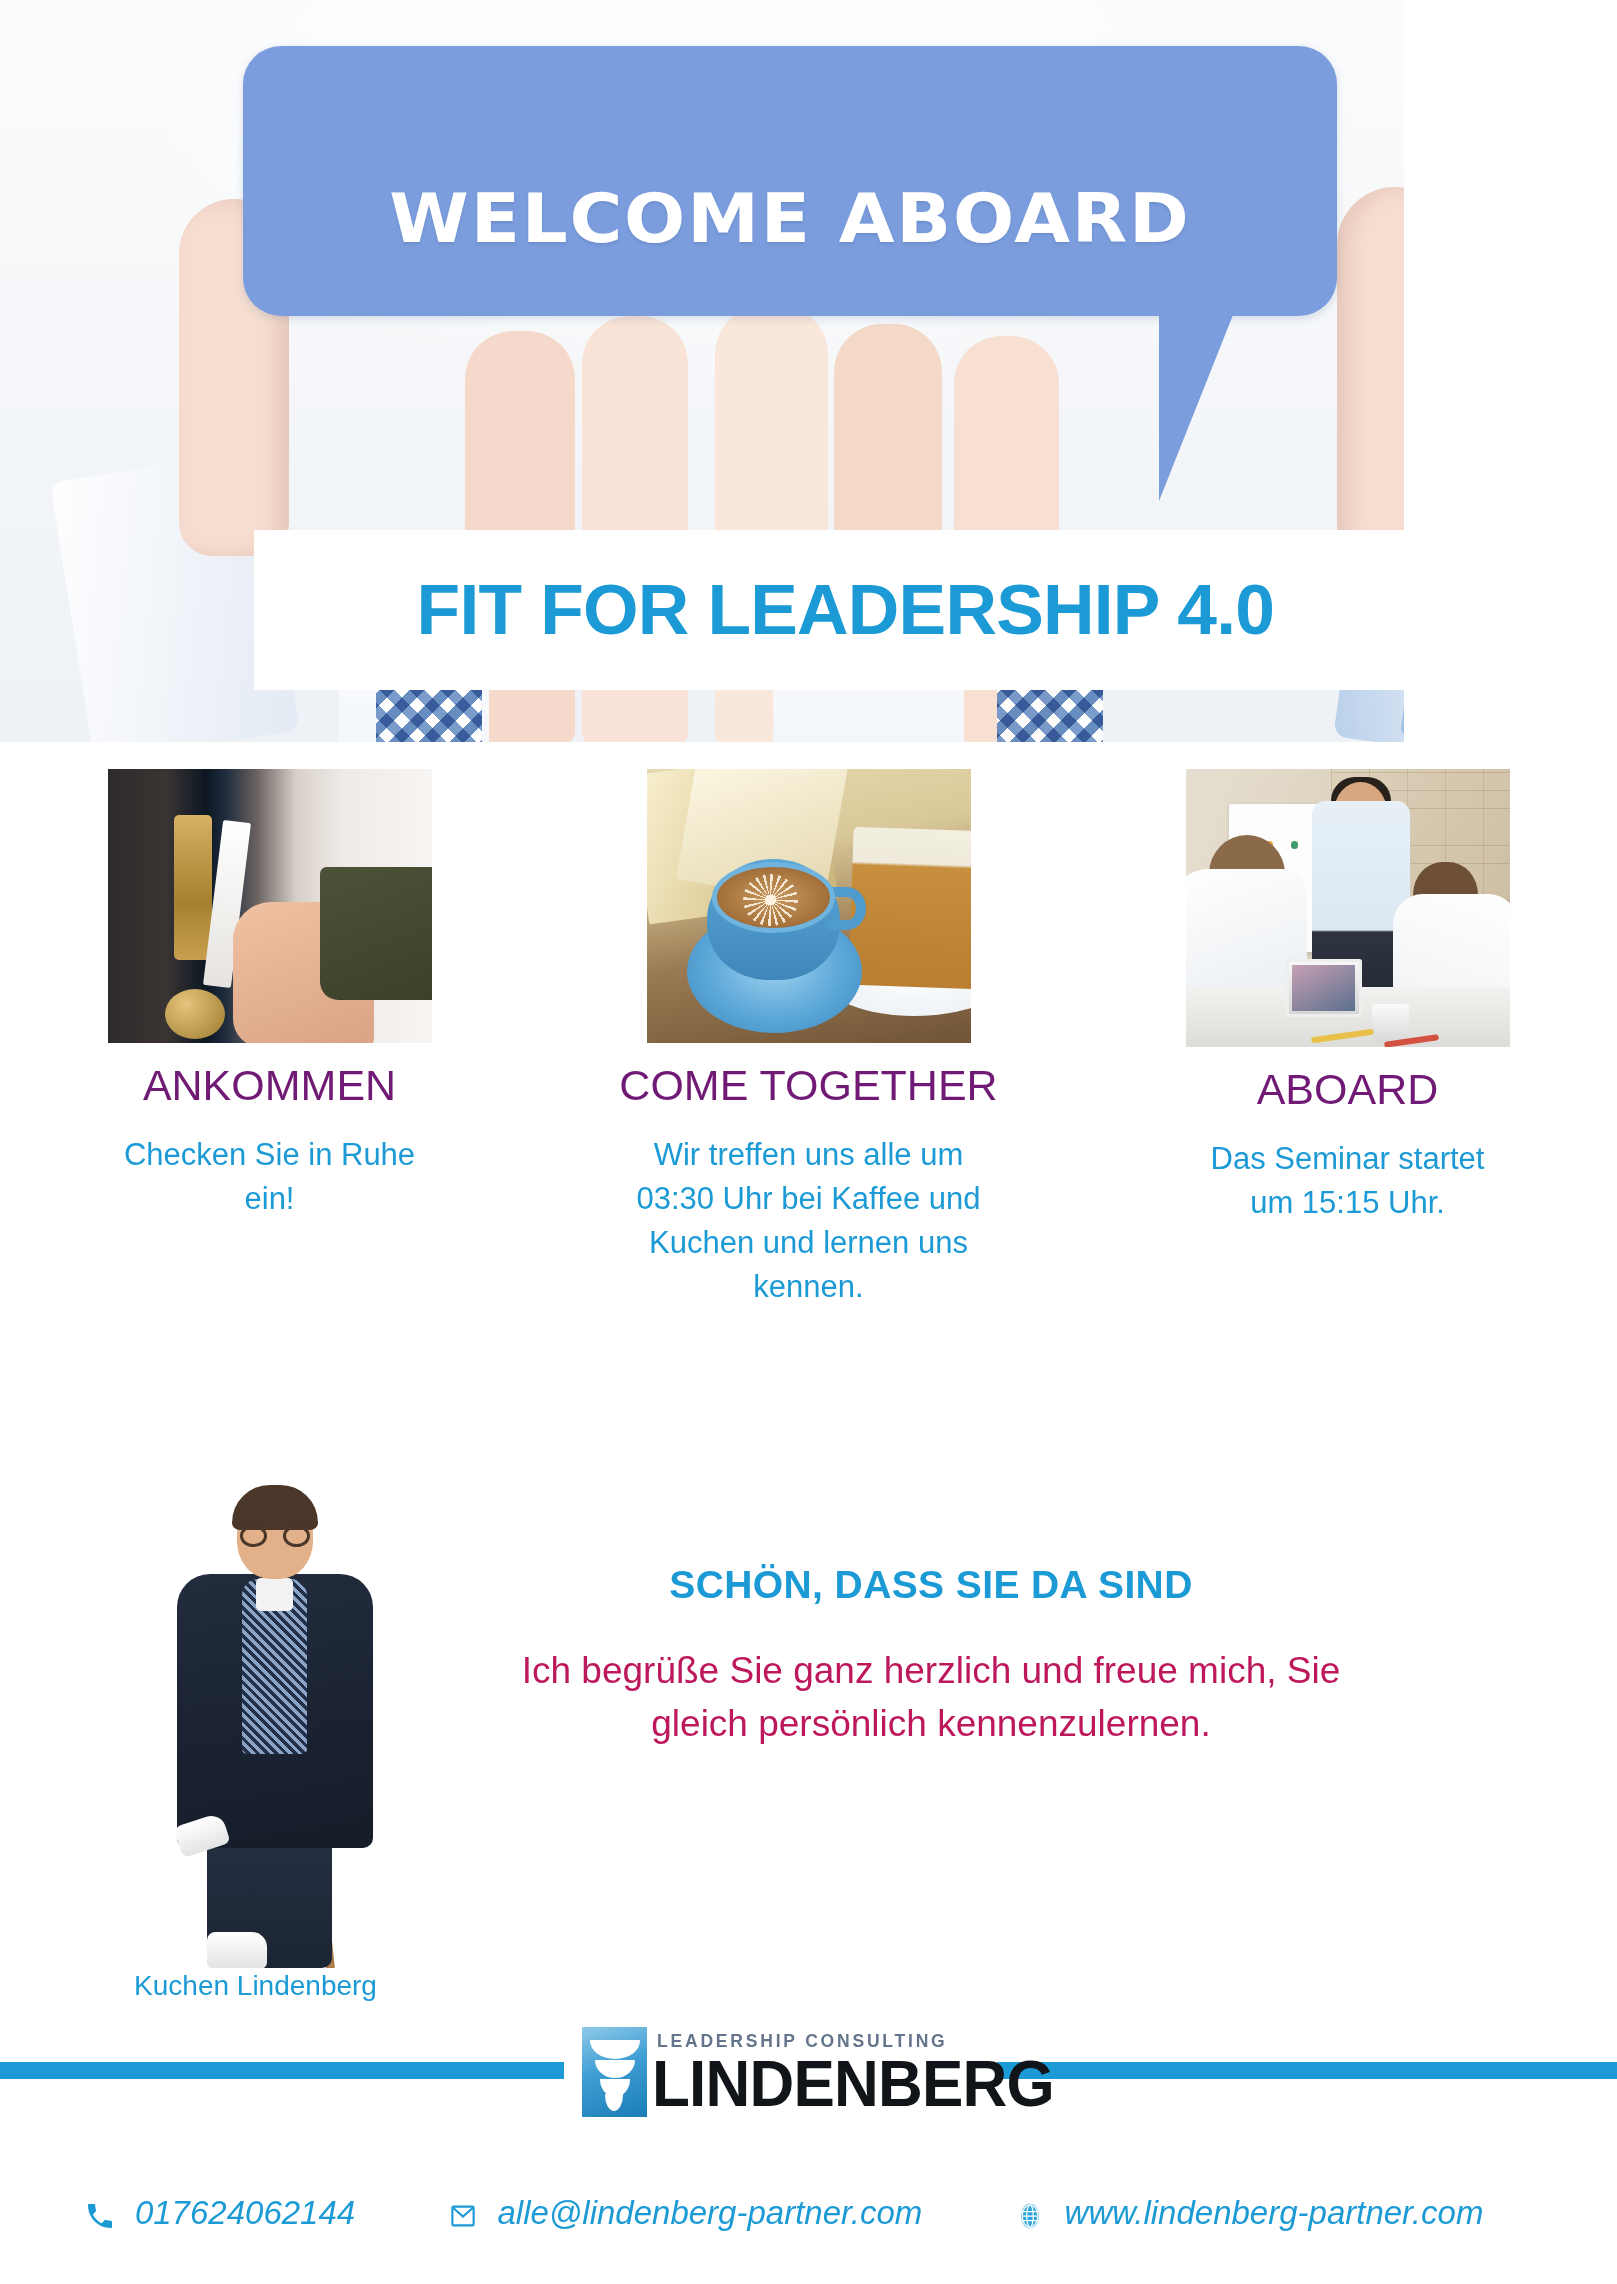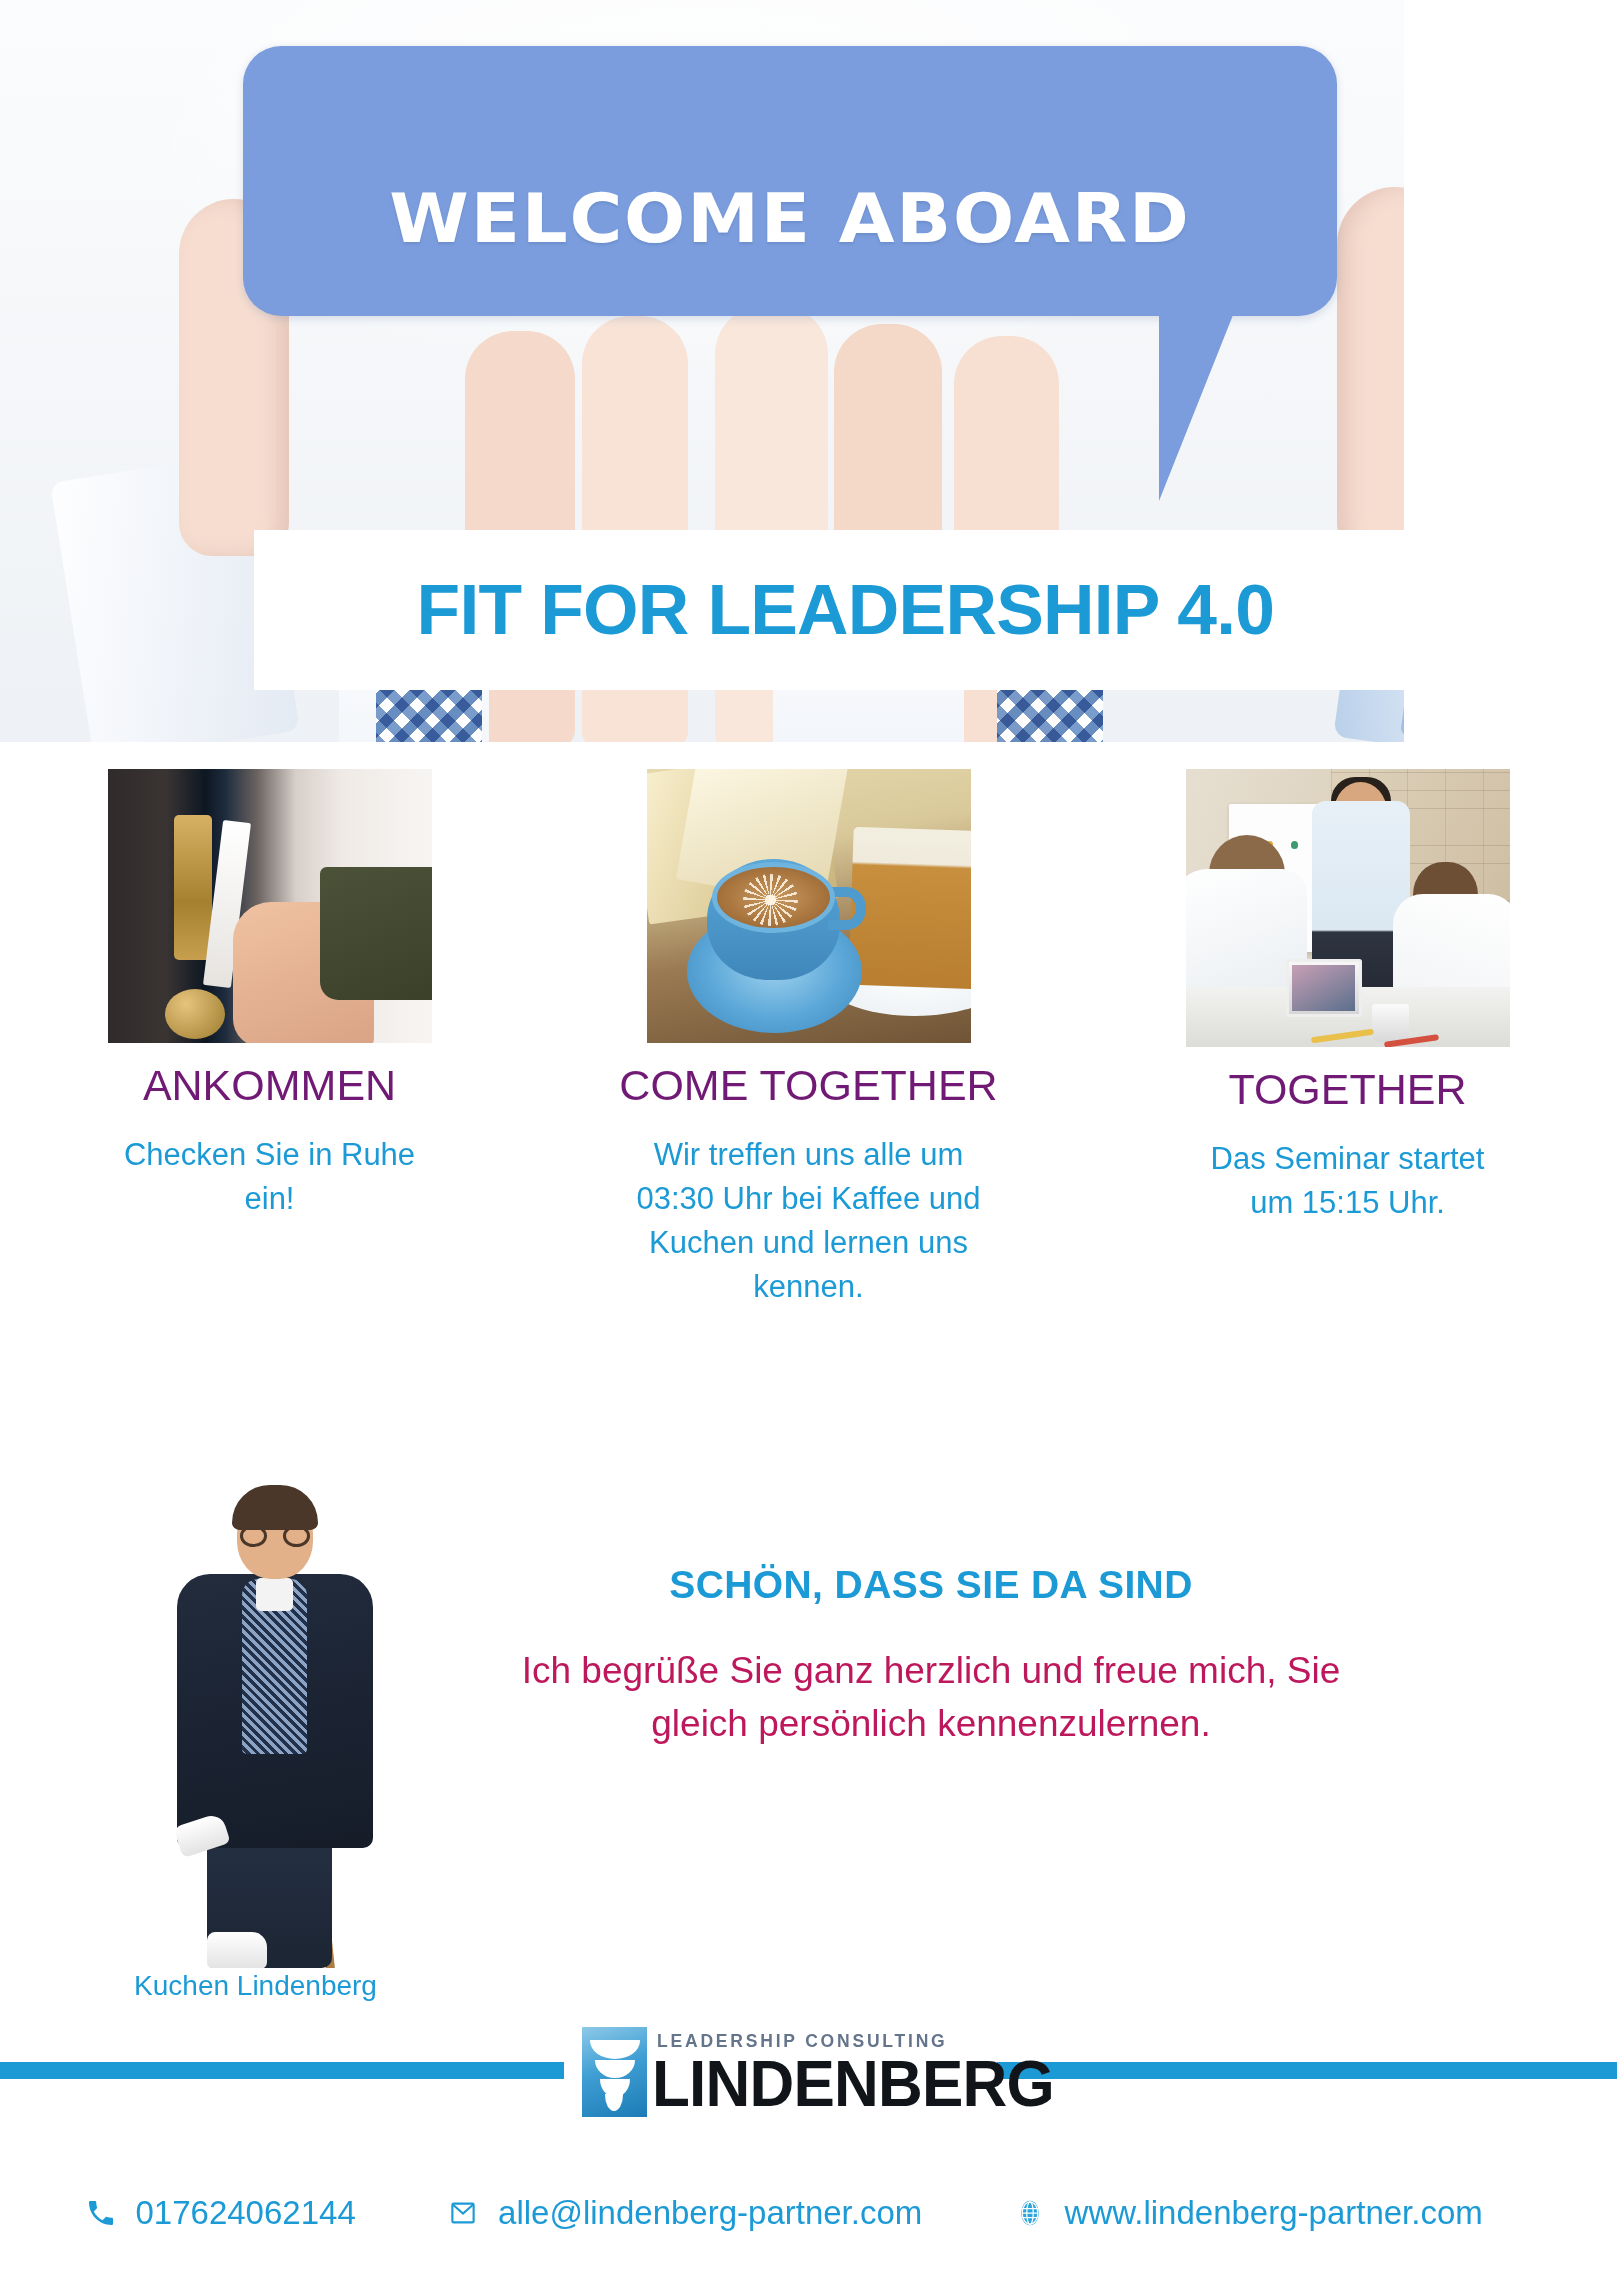--- a/index.html
+++ b/index.html
@@ -427,21 +427,21 @@
     font-family:"Liberation Sans", sans-serif;
     transform:scaleY(1.06); transform-origin:bottom left;
   }
 
   
   .contact{
     position:absolute; left:0; top:2194px; width:1617px;
     display:flex; align-items:center; justify-content:center; gap:0;
     font-size:33px; color:#1b9ad6;
   }
-  .c-item{ display:flex; align-items:center; gap:18.3px; }
+  .c-item{ display:flex; align-items:flex-end; gap:18.3px;font-style:italic; }
   .c-item.phone{ margin-left:-50px; }
   .c-item.mail{ margin-left:91px; }
   .c-item.web{ margin-left:91px; }
   .c-icon{ display:inline-flex; width:33px; height:33px; align-items:center; justify-content:center; }
   .c-icon svg{ display:block; }
 </style>
 </head>
 <body>
 
 <section class="hero">
@@ -533,21 +533,21 @@
         <div class="pers-b"></div>
         <div class="table-top"></div>
         <div class="laptop">
             <i></i>
           </div>
         <div class="mug"></div>
         <span class="pencil" style="left:125px;width:63px;background:#e8c04a"></span>
         <span class="pencil" style="left:198px;width:55px;background:#d4503f;bottom:3.3px"></span>
       </div>
     </div>
-    <div class="col-title">TOGETHER</div>
+    <div class="col-title">ABOARD</div>
     <div class="col-body">Das Seminar startet um 15:15 Uhr.</div>
   </div>
 
 </section>
 
 <div class="person-block">
   <div class="person-photo">
     <div class="stool-leg" style="left:166px;top:444px;height:158px;transform:rotate(6deg)"></div>
     <div class="stool-leg" style="left:266px;top:444px;height:158px;transform:rotate(-6deg)"></div>
     <div class="stool-leg" style="left:178px;top:444px;height:140px;transform:rotate(13deg)"></div>

